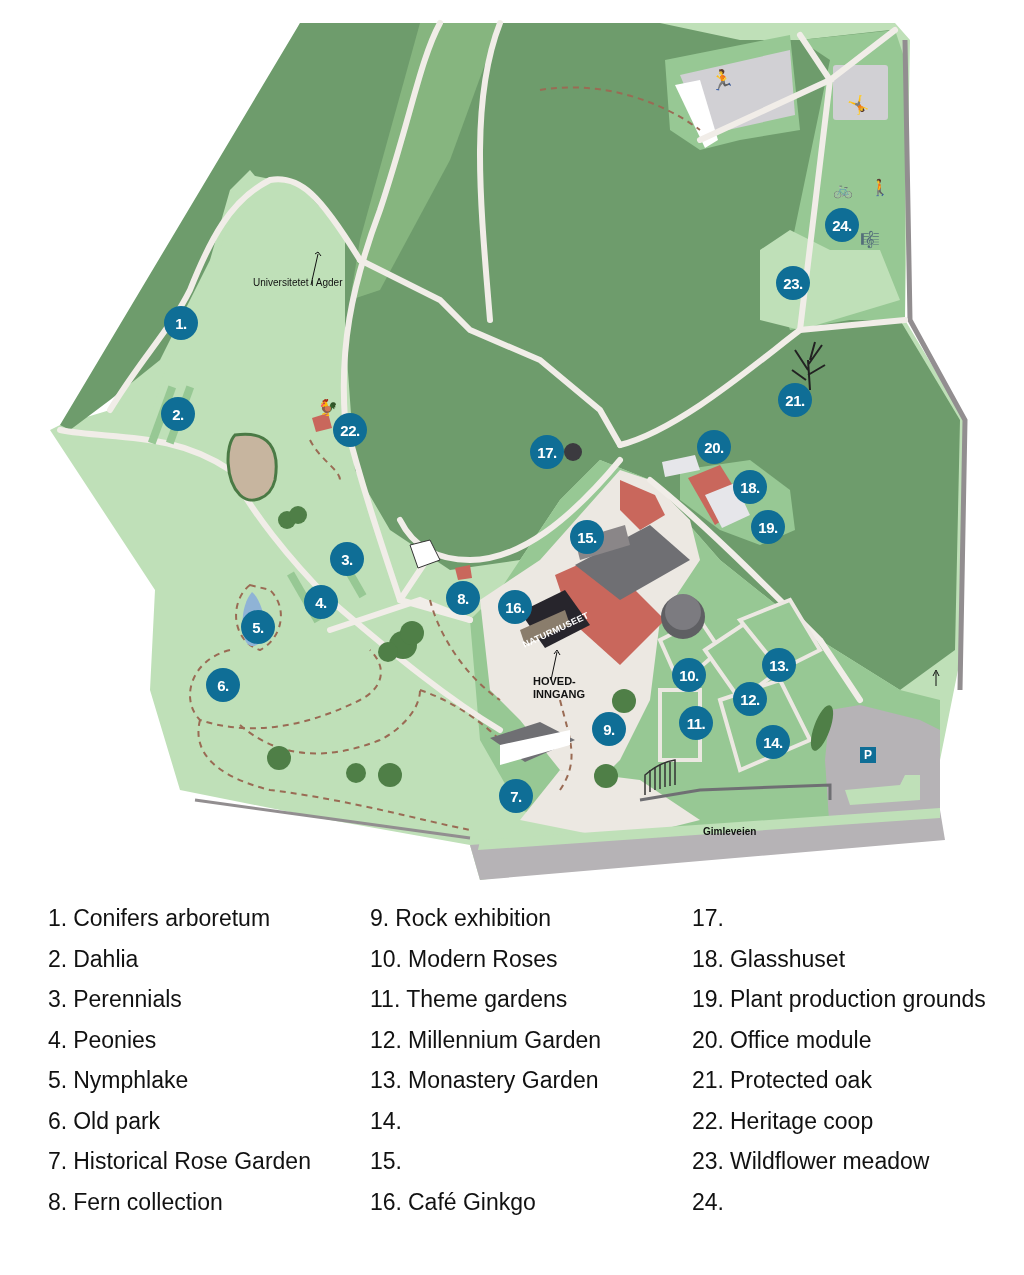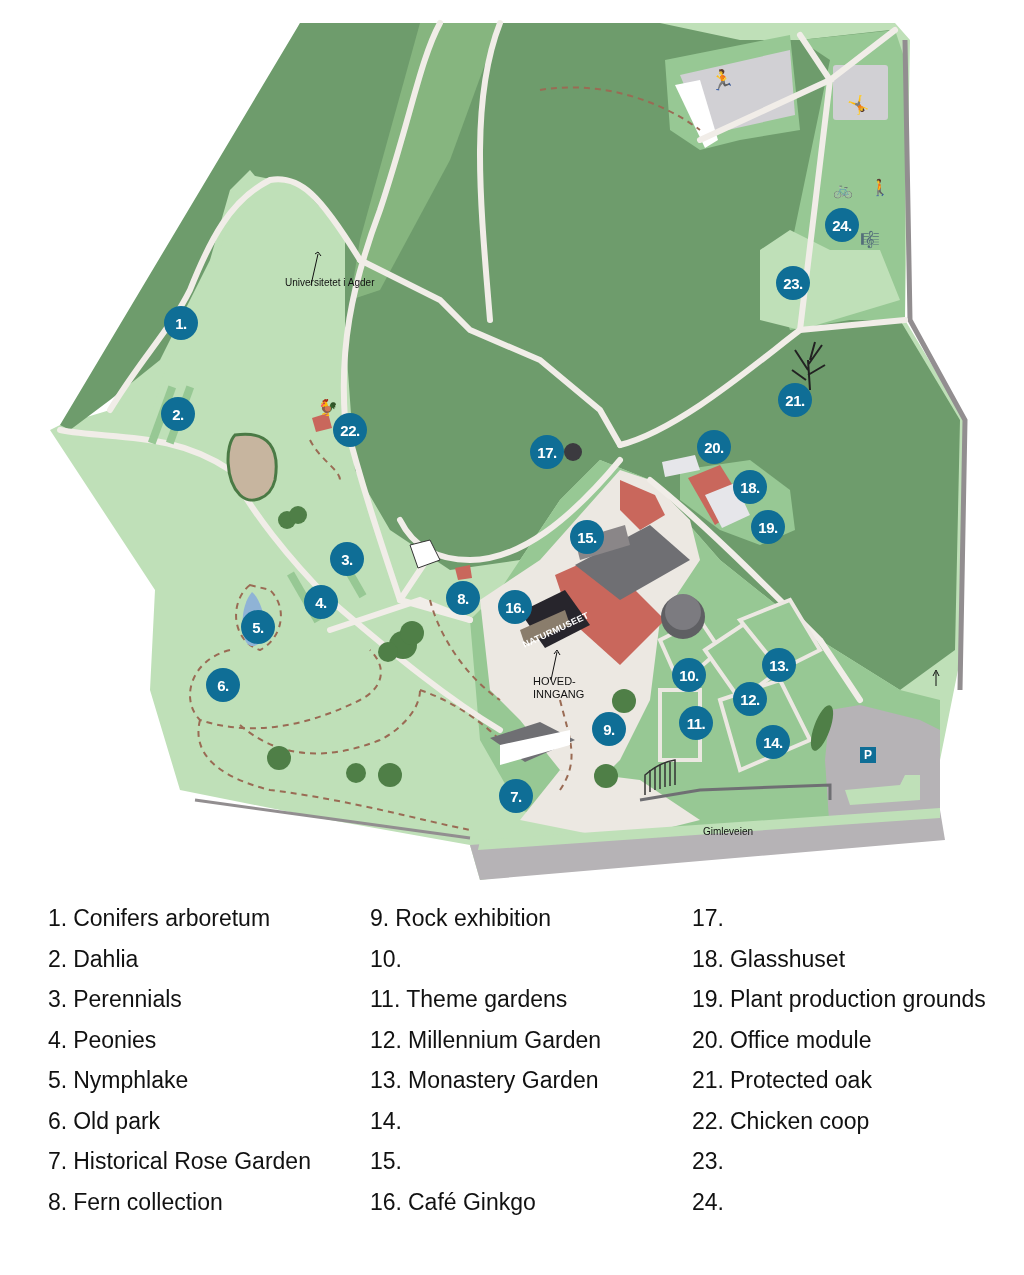--- a/index.html
+++ b/index.html
@@ -7,23 +7,23 @@
   body { position: relative; font-family: "Liberation Sans", sans-serif; color: #111; }
   #map { position: absolute; left: 0; top: 0; width: 1024px; height: 890px; }
   .marker {
     position: absolute; width: 34px; height: 34px; border-radius: 50%;
     background: var(--marker, #0f6e96); color: #fff; font-weight: bold;
     font-size: 15px; display: flex; align-items: center; justify-content: center;
     font-family: "Liberation Sans", sans-serif; letter-spacing: -0.5px;
     cursor: pointer;
   }
   .map-label { position: absolute; font-family: "Liberation Sans", sans-serif; }
-  .lbl-uia { font-size: 10px; color: #111; margin-left: 32px; }
-  .lbl-road { font-size: 10px; font-weight: normal; color: #111; }
-  .lbl-entrance { font-size: 11px; font-weight: normal; color: #111; line-height: 13px; }
+  .lbl-uia { font-size: 10px; color: #111; }
+  .lbl-road { font-size: 10px; font-weight: bold; color: #111; }
+  .lbl-entrance { font-size: 11px; font-weight: bold; color: #111; line-height: 13px; }
   .lbl-building { font-size: 9px; font-weight: bold; color: #fff; letter-spacing: 0.3px; }
   .parking {
     position: absolute; width: 16px; height: 16px; background: #0f6e96; color: #fff;
     font-size: 12px; font-weight: bold; display: flex; align-items: center; justify-content: center;
   }
   .legend { position: absolute; top: 905px; }
   .legend-col { position: absolute; width: 320px; }
   .legend-item {
     font-size: 23px; line-height: 27px; color: #111; margin-bottom: 13.5px;
     display: flex; cursor: default;
@@ -251,20 +251,21 @@
         <span class="legend-text">Fern collection</span>
       </div>
     </div>
   <div class="legend-col" style="left:370px;">
       <div class="legend-item">
         <span class="legend-num">9.</span>
         <span class="legend-text">Rock exhibition</span>
       </div>
       <div class="legend-item">
         <span class="legend-num">10.</span>
+        <span class="legend-text">Modern Roses</span>
       </div>
       <div class="legend-item">
         <span class="legend-num">11.</span>
         <span class="legend-text">Theme gardens</span>
       </div>
       <div class="legend-item">
         <span class="legend-num">12.</span>
         <span class="legend-text">Millennium Garden</span>
       </div>
       <div class="legend-item">
@@ -297,22 +298,23 @@
       <div class="legend-item">
         <span class="legend-num">20.</span>
         <span class="legend-text">Office module</span>
       </div>
       <div class="legend-item">
         <span class="legend-num">21.</span>
         <span class="legend-text">Protected oak</span>
       </div>
       <div class="legend-item">
         <span class="legend-num">22.</span>
-        <span class="legend-text">Chicken coop</span>
+        <span class="legend-text">Heritage coop</span>
       </div>
       <div class="legend-item">
         <span class="legend-num">23.</span>
+        <span class="legend-text">Wildflower meadow</span>
       </div>
       <div class="legend-item">
         <span class="legend-num">24.</span>
       </div>
     </div>
 </div>
 
 </body></html>

